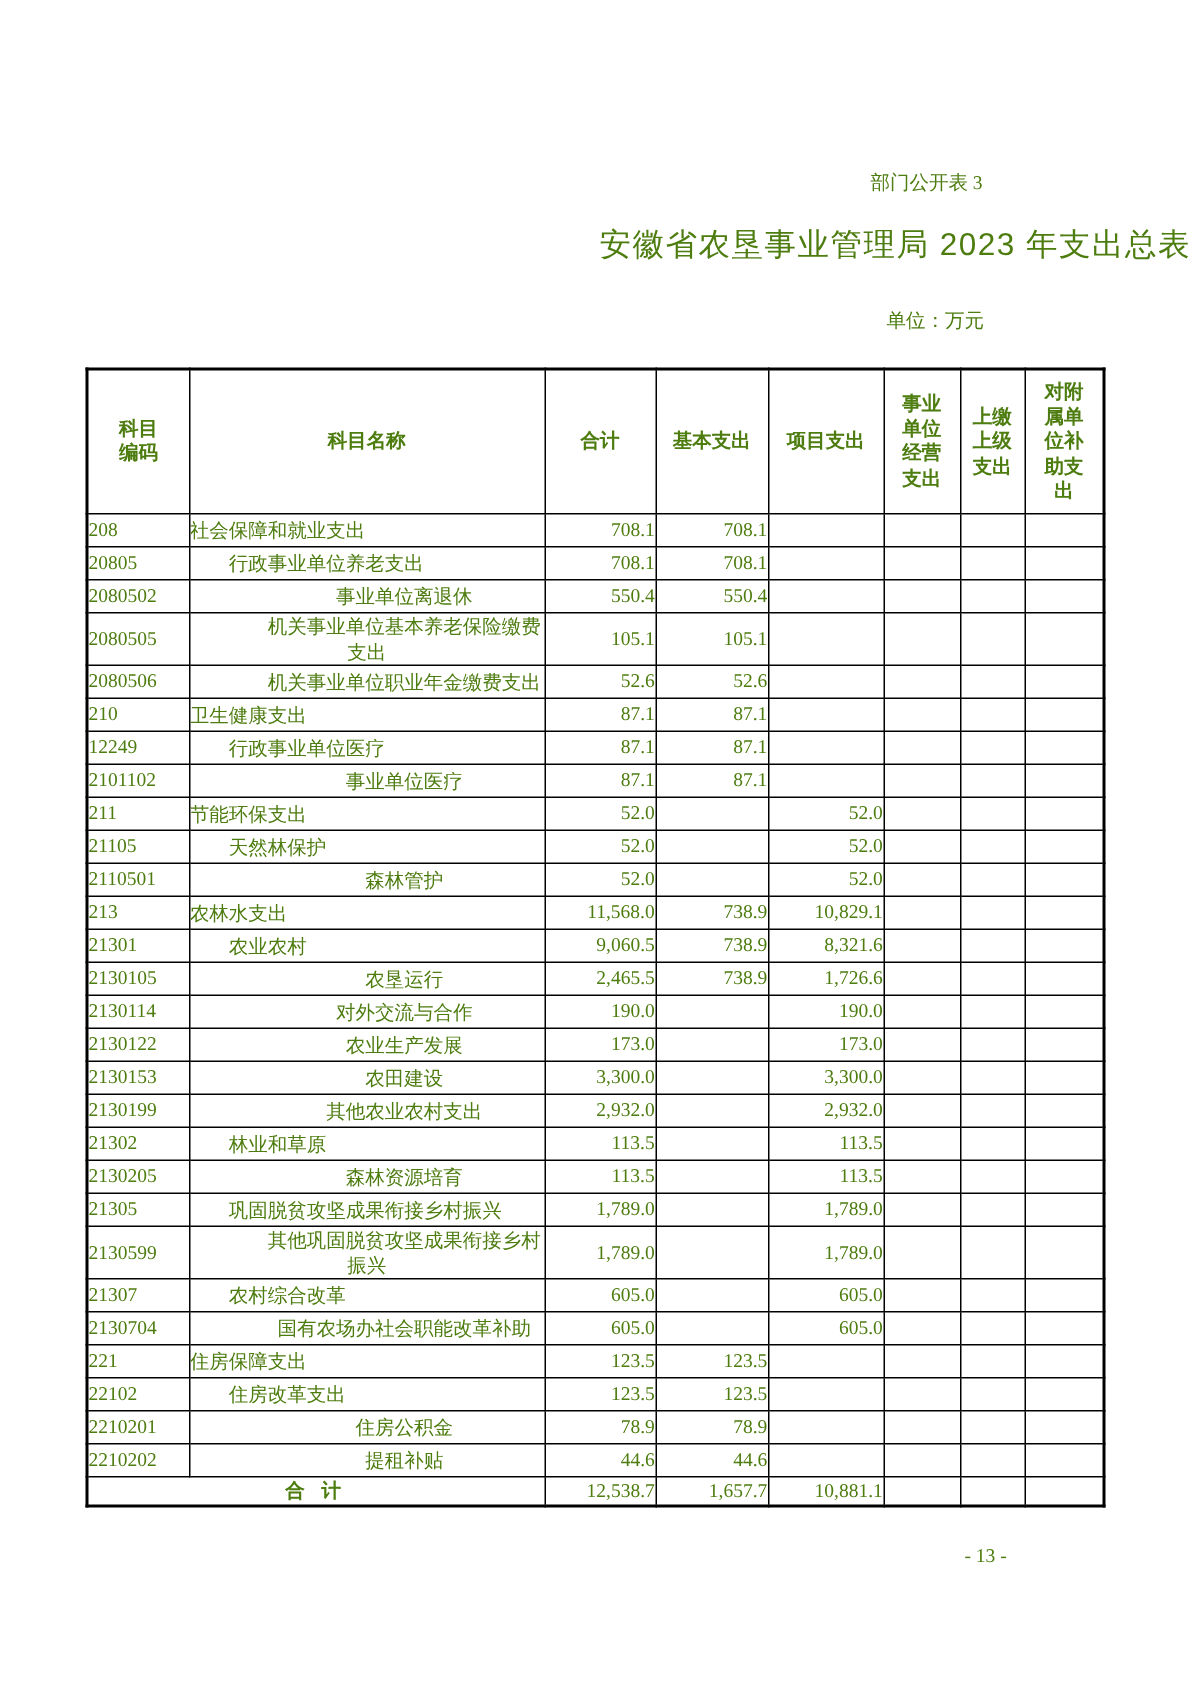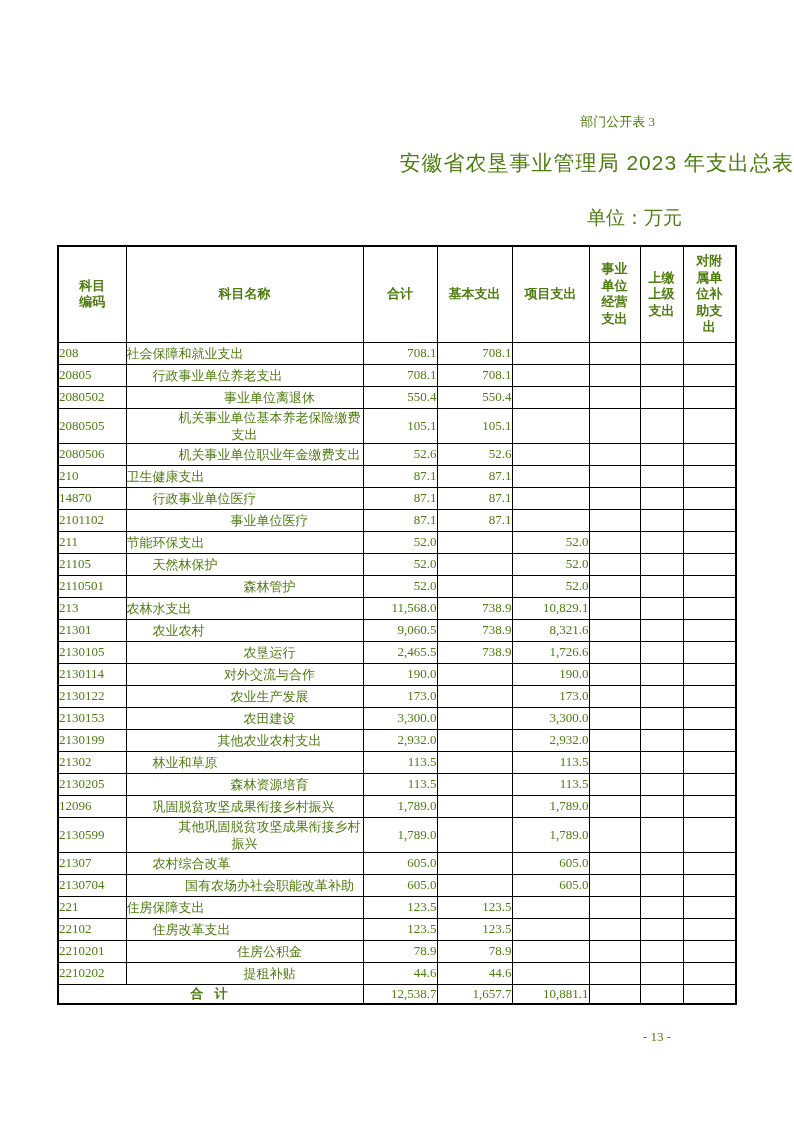--- a/index.html
+++ b/index.html
@@ -26,22 +26,22 @@
     margin: 0;
     text-align: right;
     font-size: 21px;
     font-weight: normal;
     letter-spacing: 1px;
     font-family: "Liberation Sans", "DejaVu Sans", sans-serif;
   }
   .unit-note {
     position: absolute;
     top: 205px;
-    right: 112px;
-    font-size: 19px;
+    right: 138px;
+    font-size: 13px;
     text-align: right;
   }
   table.main {
     position: absolute;
     left: 57px;
     top: 245px;
     width: 679px;
     border-collapse: collapse;
     table-layout: fixed;
     border: 2px solid #000;
@@ -189,21 +189,21 @@
     <td class="code">210</td>
     <td class="name indent-0">卫生健康支出</td>
     <td class="num">87.1</td>
     <td class="num">87.1</td>
     <td class="num"></td>
     <td class="num"></td>
     <td class="num"></td>
     <td class="num"></td>
   </tr>
         <tr>
-    <td class="code">14870</td>
+    <td class="code">12249</td>
     <td class="name indent-1">行政事业单位医疗</td>
     <td class="num">87.1</td>
     <td class="num">87.1</td>
     <td class="num"></td>
     <td class="num"></td>
     <td class="num"></td>
     <td class="num"></td>
   </tr>
         <tr>
     <td class="code">2101102</td>
@@ -329,21 +329,21 @@
     <td class="code">2130205</td>
     <td class="name indent-2">森林资源培育</td>
     <td class="num">113.5</td>
     <td class="num"></td>
     <td class="num">113.5</td>
     <td class="num"></td>
     <td class="num"></td>
     <td class="num"></td>
   </tr>
         <tr>
-    <td class="code">12096</td>
+    <td class="code">21305</td>
     <td class="name indent-1">巩固脱贫攻坚成果衔接乡村振兴</td>
     <td class="num">1,789.0</td>
     <td class="num"></td>
     <td class="num">1,789.0</td>
     <td class="num"></td>
     <td class="num"></td>
     <td class="num"></td>
   </tr>
         <tr>
     <td class="code">2130599</td>

